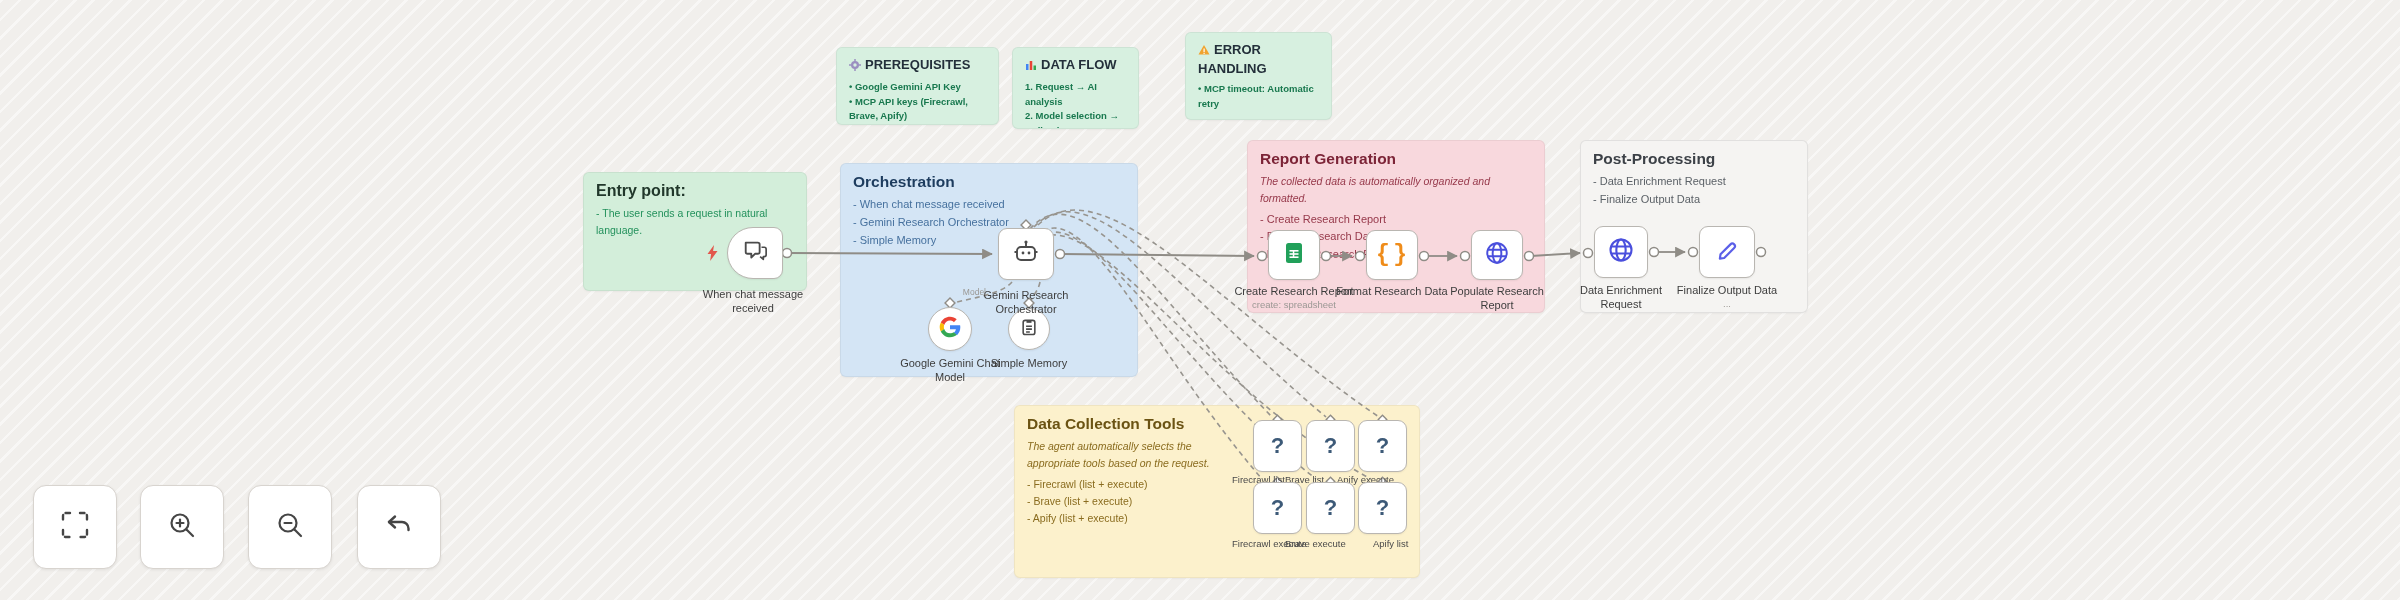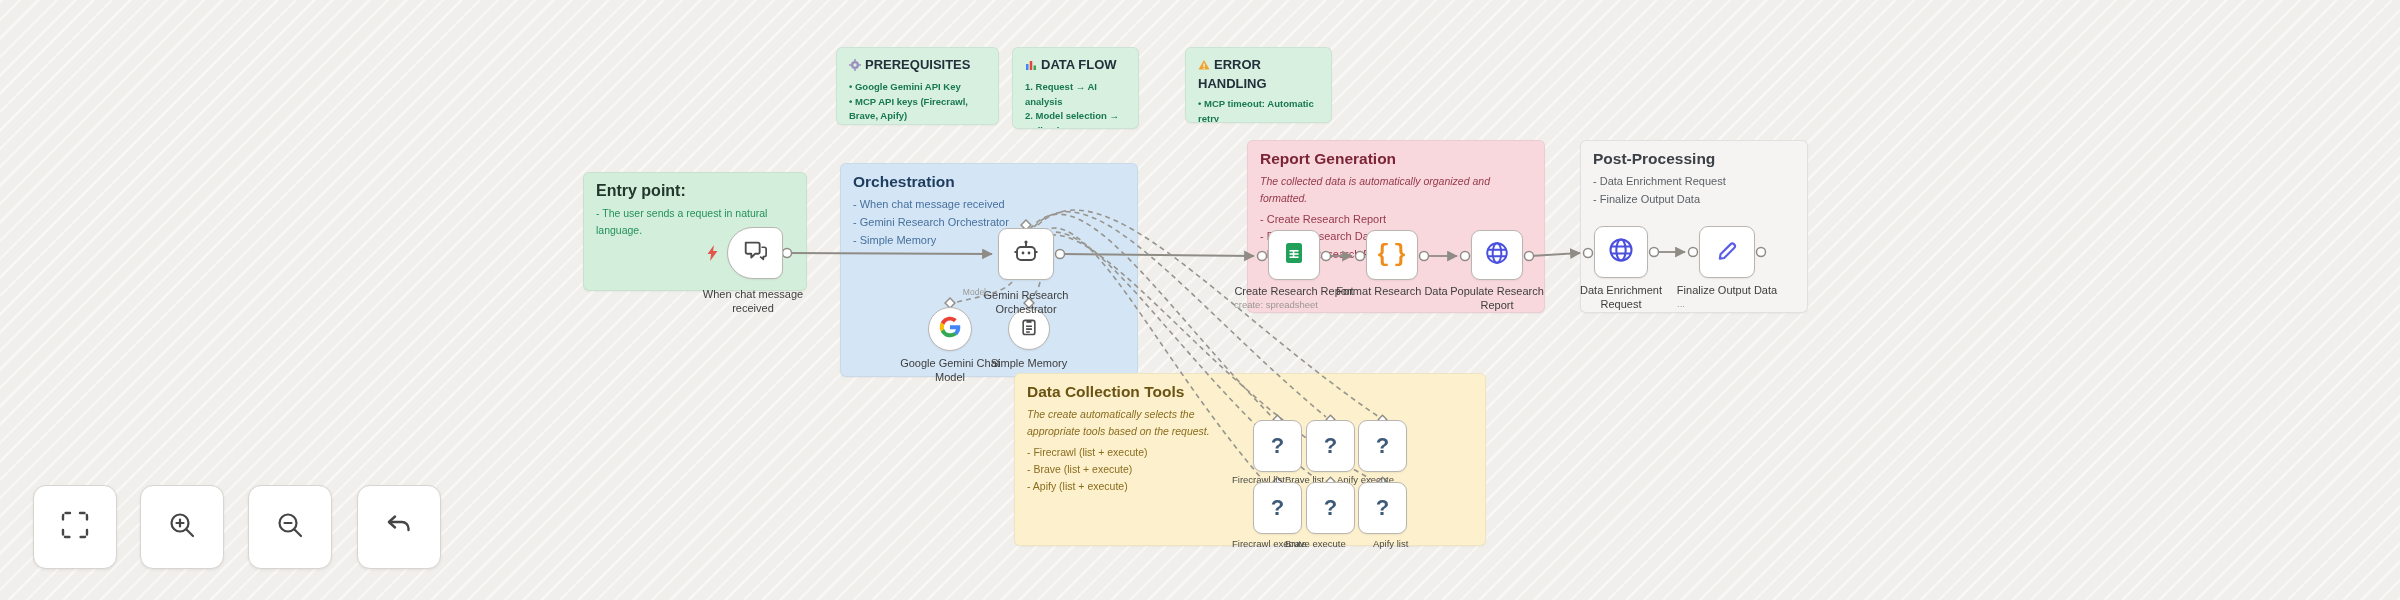--- a/index.html
+++ b/index.html
@@ -33,21 +33,21 @@
   .pink-title{color:#7c2437}.gray-title{color:#3c4147}.yellow-title{color:#6b5313}
   .mint-text{color:#18784e}.green-text{color:#23915c}.blue-text{color:#46719e}
   .pink-text{color:#96384a}.gray-text{color:#5b6167}.yellow-text{color:#8a6c1f}
   
   .node{position:absolute;background:#fff;border:1.6px solid #b9b6b1;border-radius:9px;
         display:flex;align-items:center;justify-content:center;z-index:3;
         box-shadow:0 1px 2px rgba(0,0,0,.06);box-sizing:border-box;}
   .trigger{border-radius:26px 9px 9px 26px;}
   .circle-node{border-radius:50%;}
   .lbl{position:absolute;text-align:center;font-size:11px;color:#3d3d3d;line-height:1.3;z-index:4;}
-  .sublbl{position:absolute;font-size:9.5px;color:#9b9894;z-index:4;}
+  .sublbl{position:absolute;text-align:center;font-size:9.5px;color:#9b9894;z-index:4;}
   .tinylbl{position:absolute;text-align:right;font-size:8.5px;color:#9b9894;z-index:4;}
   .tool-lbl{position:absolute;text-align:left;font-size:9.5px;color:#4a4a4a;white-space:nowrap;z-index:4;}
   .tool-lbl.under{z-index:2;}
   .q{font-size:22px;font-weight:700;color:#3d5a78;}
   .code-glyph{font-size:23px;font-weight:700;color:#ef8c1a;letter-spacing:1px;font-family:"Liberation Mono",monospace;}
   
   #wires{position:absolute;left:0;top:0;z-index:2;}
   
   .ctrl-btn{position:absolute;width:82px;height:82px;background:#fff;border:1px solid #d8d4cf;
             border-radius:13px;display:flex;align-items:center;justify-content:center;z-index:5;
@@ -92,21 +92,21 @@
       </span><span>DATA FLOW</span>
     </div>
     <div class="items-sm mint-text num-list">
       <div class="item">Request → AI analysis</div>
       <div class="item">Model selection → Collection</div>
       <div class="item">Aggregation → Structuring</div>
 
     </div>
   </div>
 
-  <div class="sticky mint" style="left:1185px;top:47px;width:147px;height:76px">
+  <div class="sticky mint" style="left:1185px;top:32px;width:147px;height:88px">
     <div class="note-title-sm mint-title">
       <span class="mini-icon">
         <svg width="12" height="12" viewBox="0 0 24 24">
             <path d="M12 2 L23 21 H1 Z" fill="#f0a32e"></path>
             <rect x="11" y="9" width="2.4" height="7" fill="#fff"></rect>
             <rect x="11" y="17.5" width="2.4" height="2.4" fill="#fff"></rect>
           </svg>
       </span><span>ERROR HANDLING</span>
     </div>
     <div class="items-sm mint-text bullet-list">
@@ -142,23 +142,23 @@
   </div>
 
   <div class="sticky gray" style="left:1580px;top:140px;width:228px;height:173px">
     <div class="note-title-lg gray-title">Post-Processing</div>
     <div class="items gray-text dash-list">
       <div class="item">Data Enrichment Request</div>
       <div class="item">Finalize Output Data</div>
     </div>
   </div>
 
-  <div class="sticky yellow" style="left:1014px;top:373px;width:472px;height:173px">
+  <div class="sticky yellow" style="left:1014px;top:405px;width:406px;height:173px">
     <div class="note-title-lg yellow-title">Data Collection Tools</div>
-    <div class="subtitle yellow-text" style="width:190px">The create automatically selects the appropriate tools based on the request.</div>
+    <div class="subtitle yellow-text" style="width:190px">The agent automatically selects the appropriate tools based on the request.</div>
     <div class="items yellow-text dash-list" style="font-size:10.5px">
       <div class="item">Firecrawl (list + execute)</div>
       <div class="item">Brave (list + execute)</div>
       <div class="item">Apify (list + execute)</div>
     </div>
   </div>
 
   <svg id="wires" width="2400" height="600">
     <defs>
       <marker id="arr" markerWidth="8" markerHeight="8" refX="5.5" refY="3" orient="auto">

